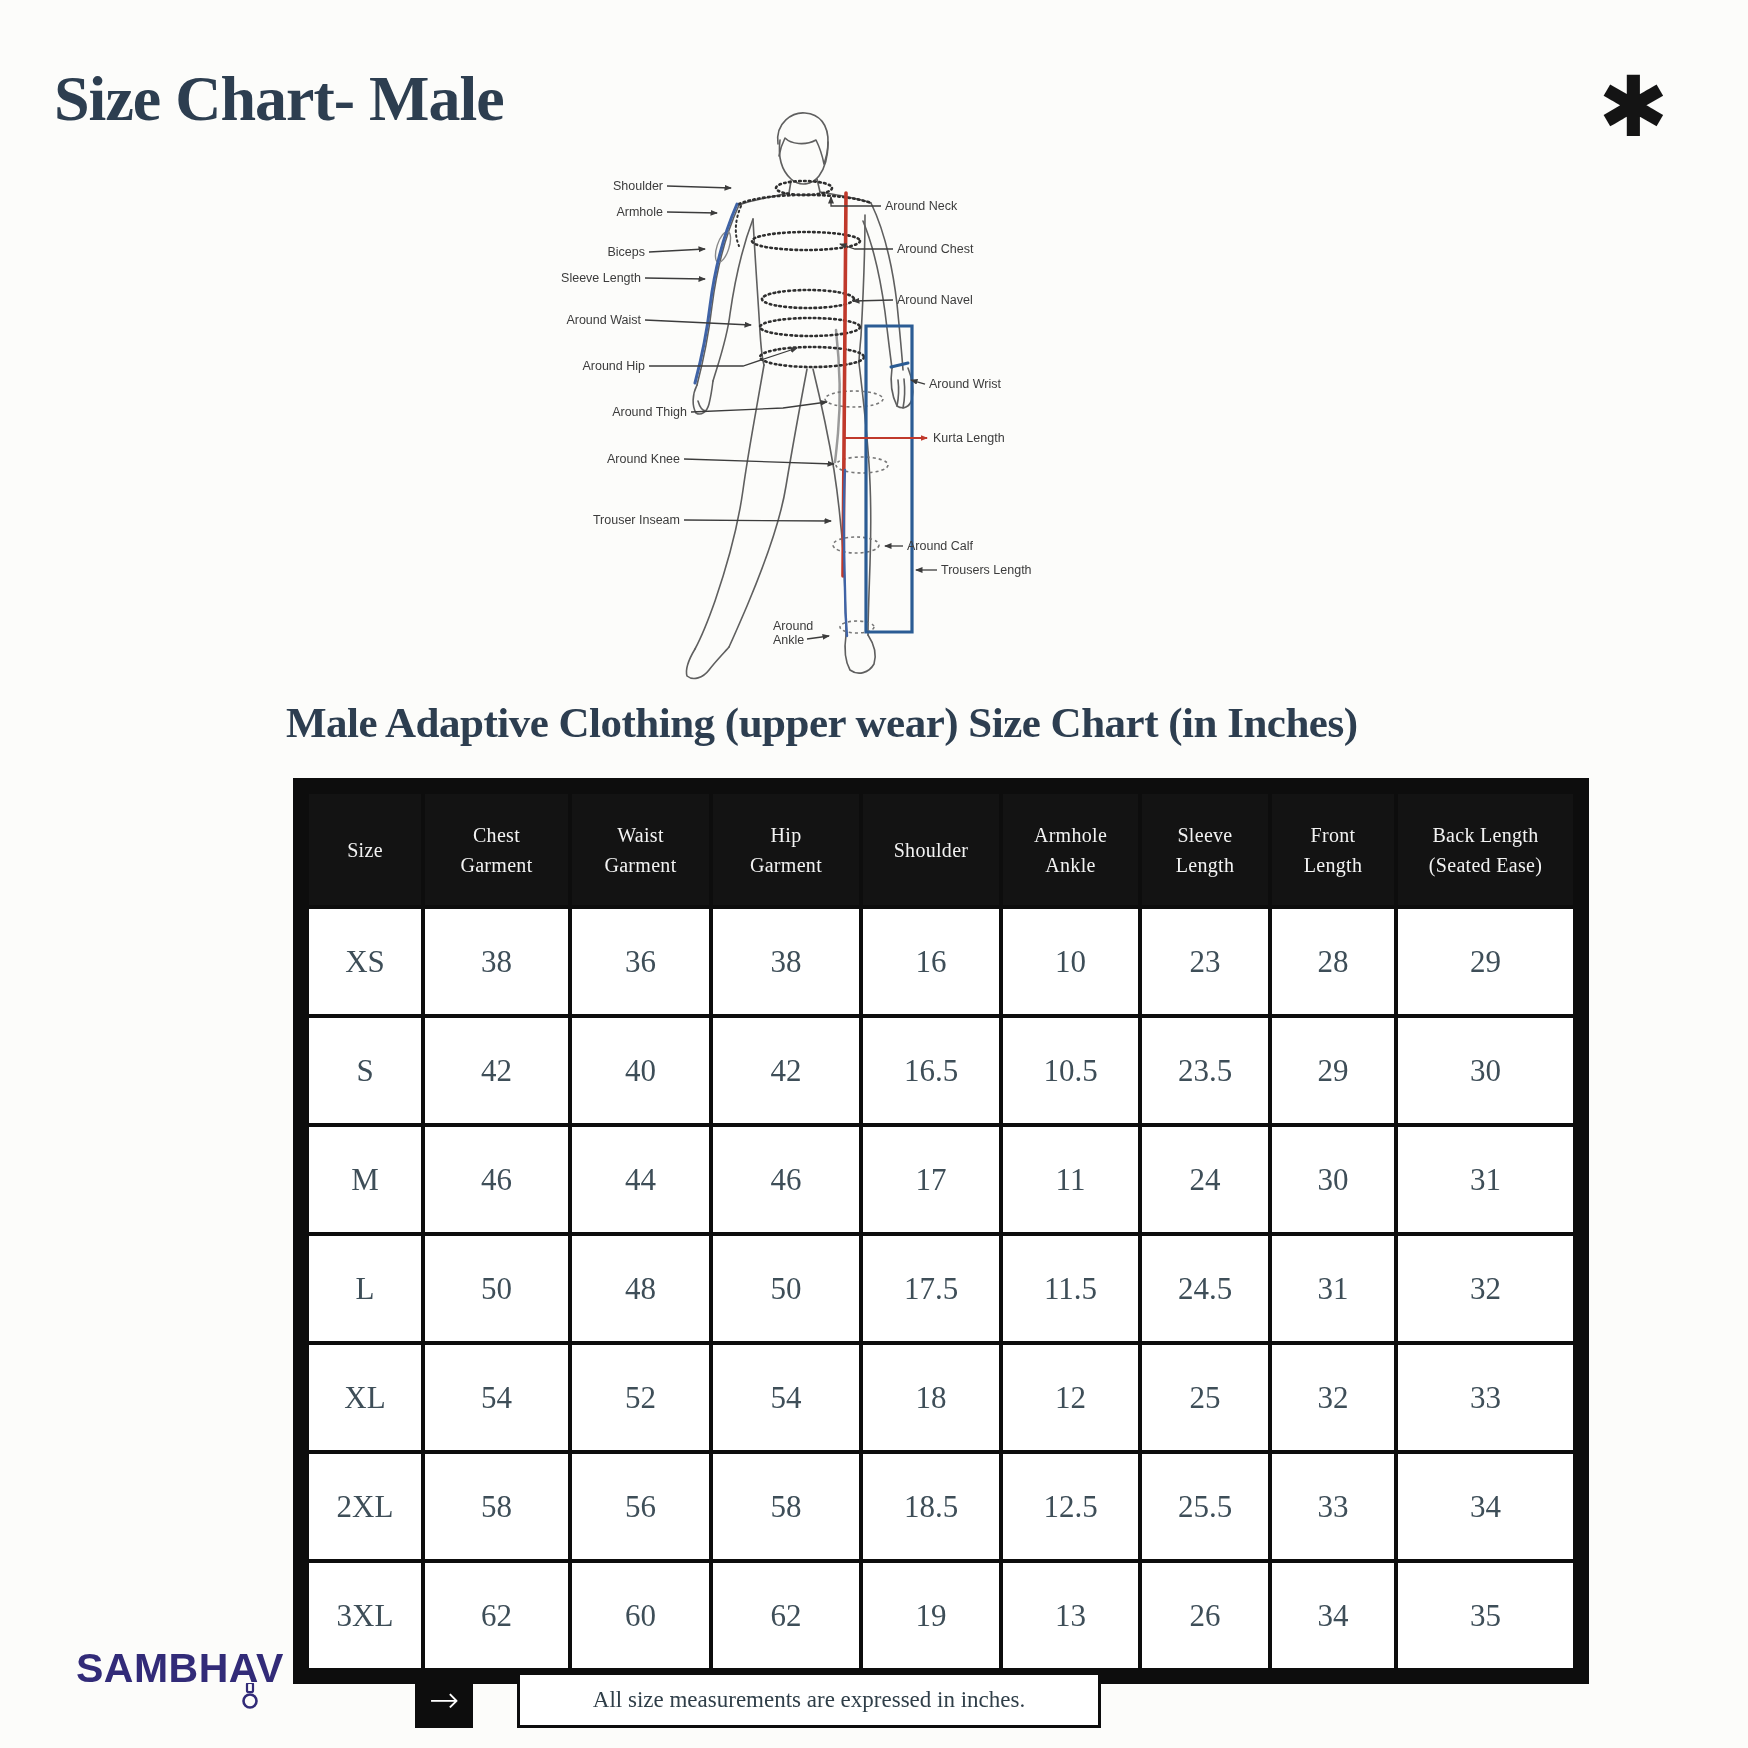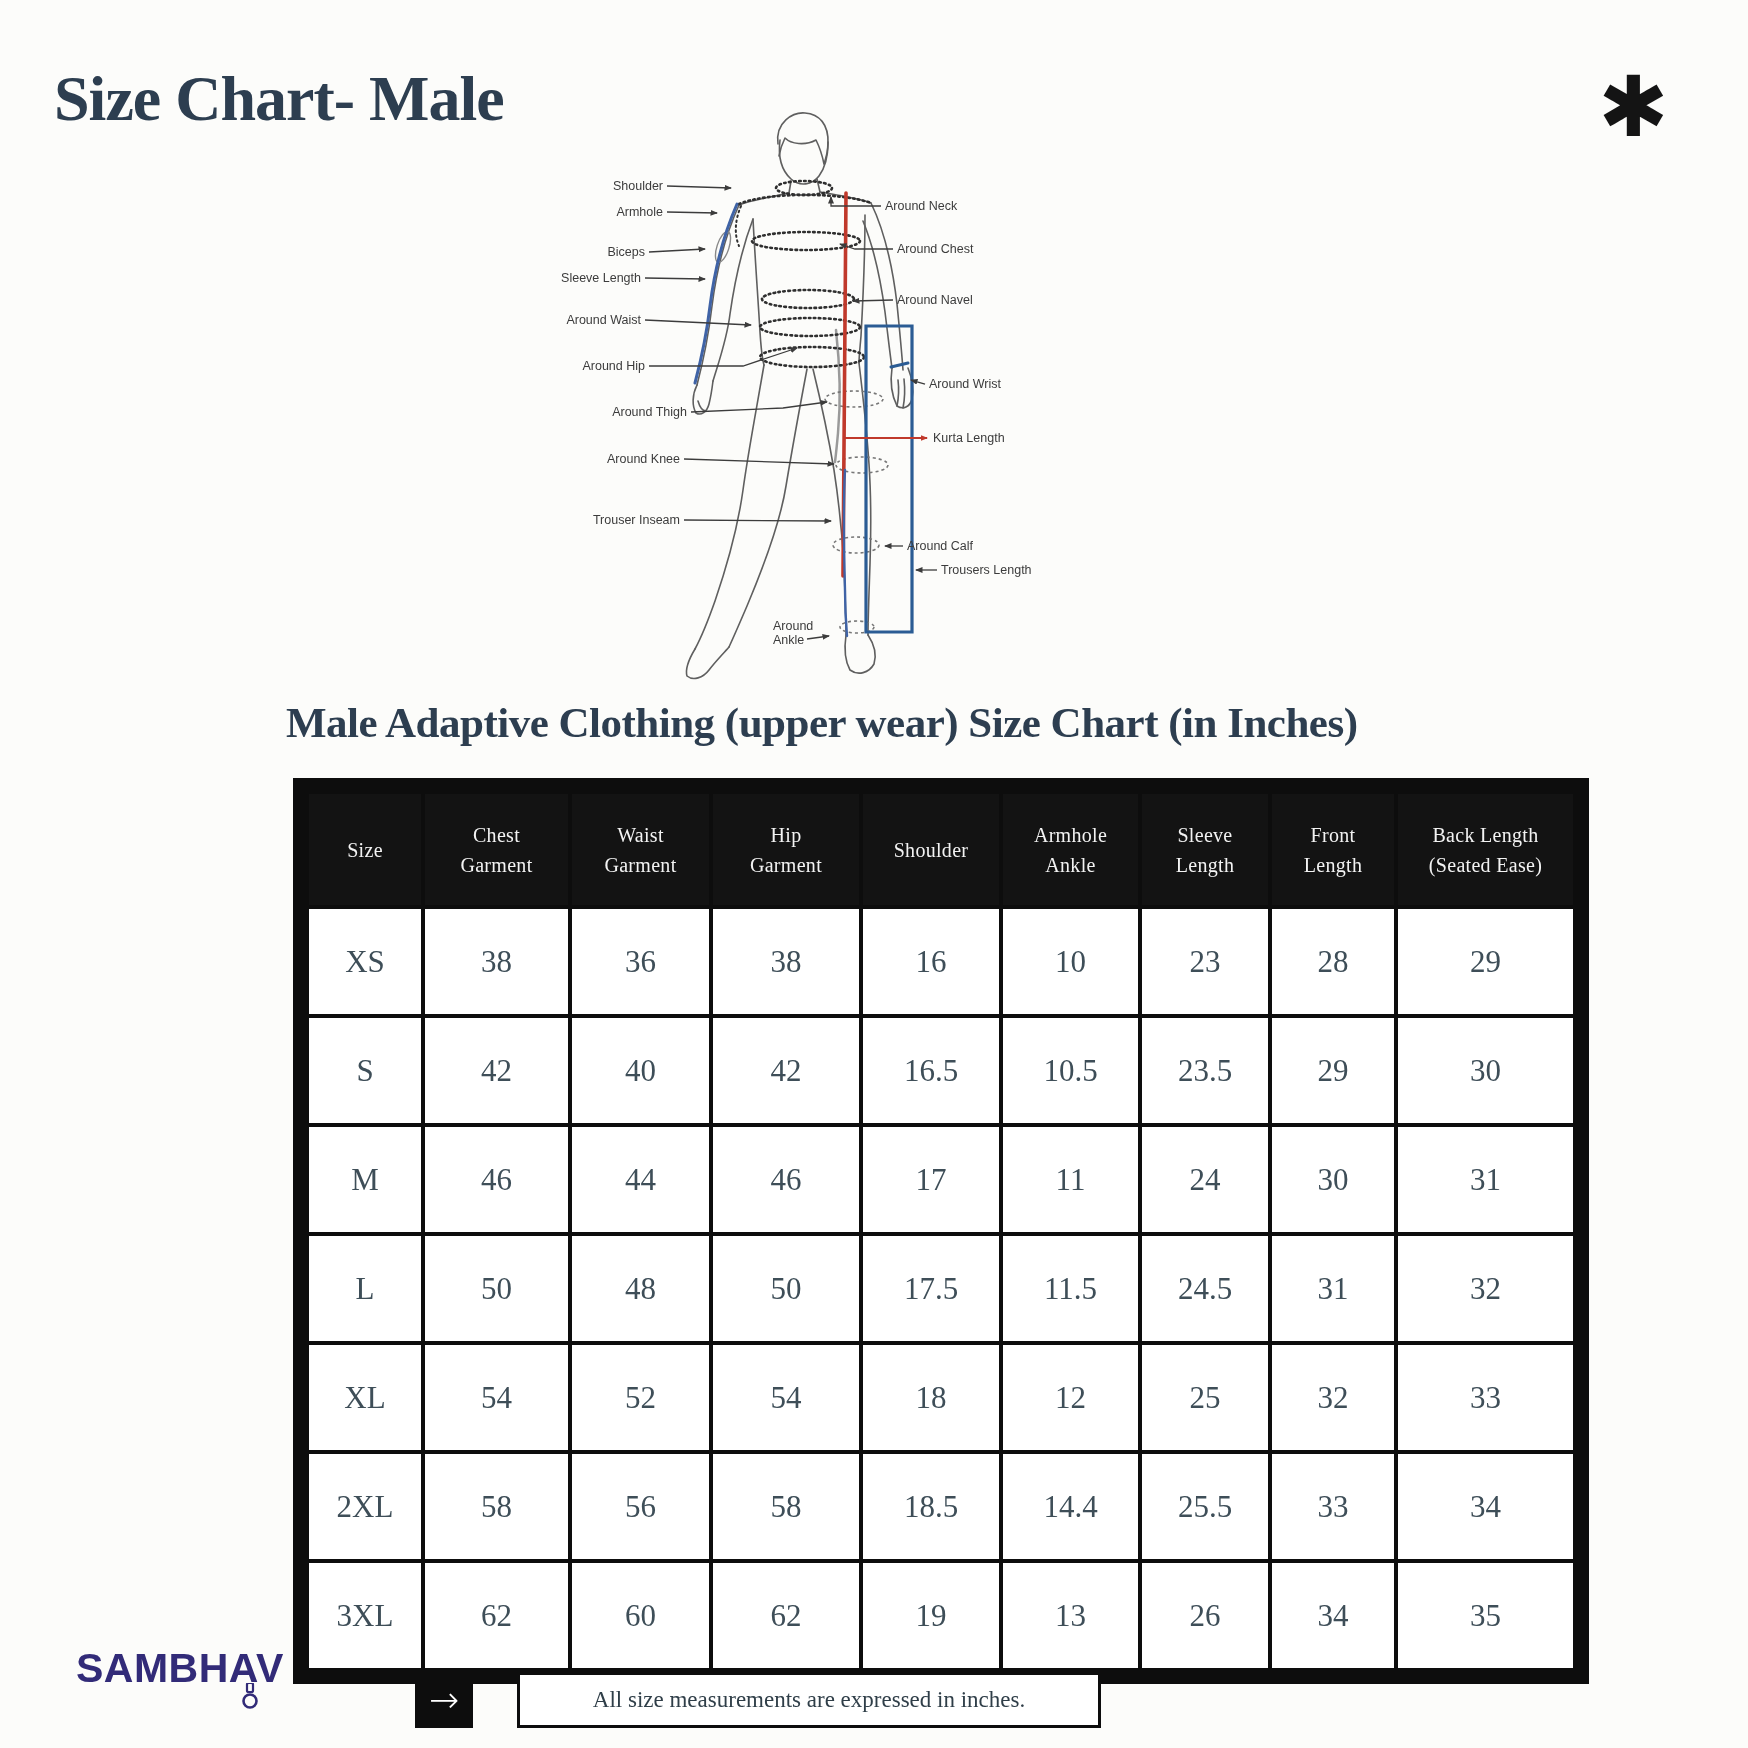--- a/index.html
+++ b/index.html
@@ -274,21 +274,21 @@
   <div class="dcell">12</div>
   <div class="dcell">25</div>
   <div class="dcell">32</div>
   <div class="dcell">33</div>
 
   <div class="dcell">2XL</div>
   <div class="dcell">58</div>
   <div class="dcell">56</div>
   <div class="dcell">58</div>
   <div class="dcell">18.5</div>
-  <div class="dcell">14.4</div>
+  <div class="dcell">12.5</div>
   <div class="dcell">25.5</div>
   <div class="dcell">33</div>
   <div class="dcell">34</div>
 
   <div class="dcell">3XL</div>
   <div class="dcell">62</div>
   <div class="dcell">60</div>
   <div class="dcell">62</div>
   <div class="dcell">19</div>
   <div class="dcell">13</div>

